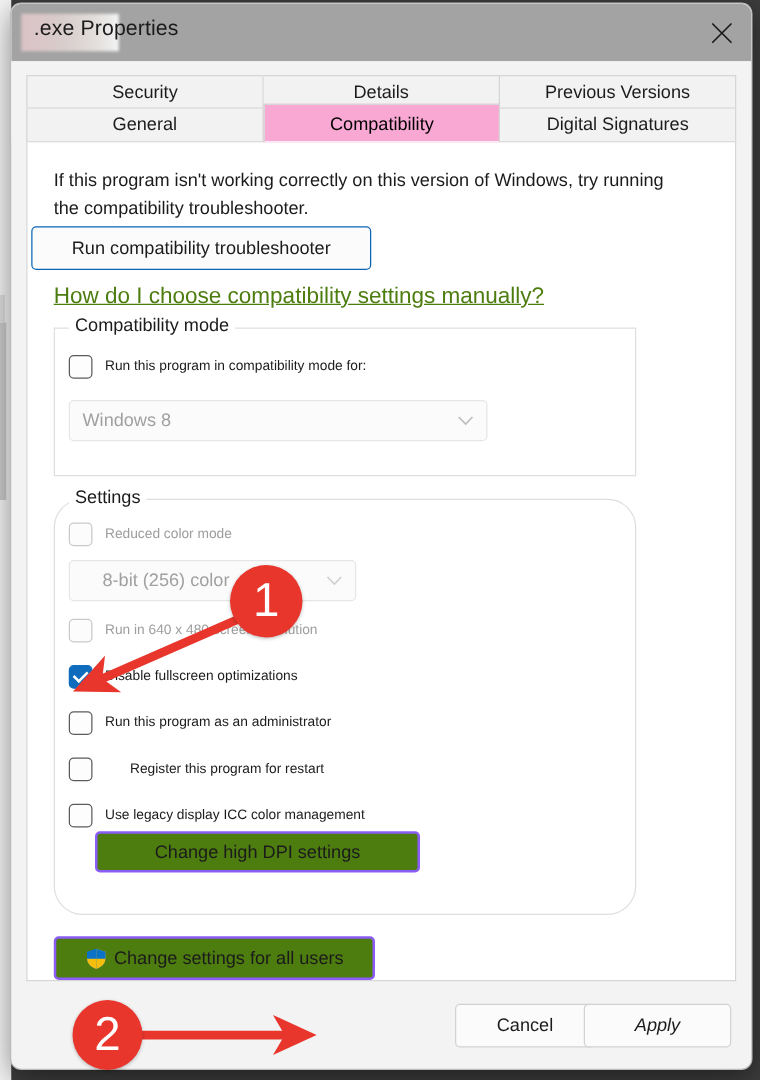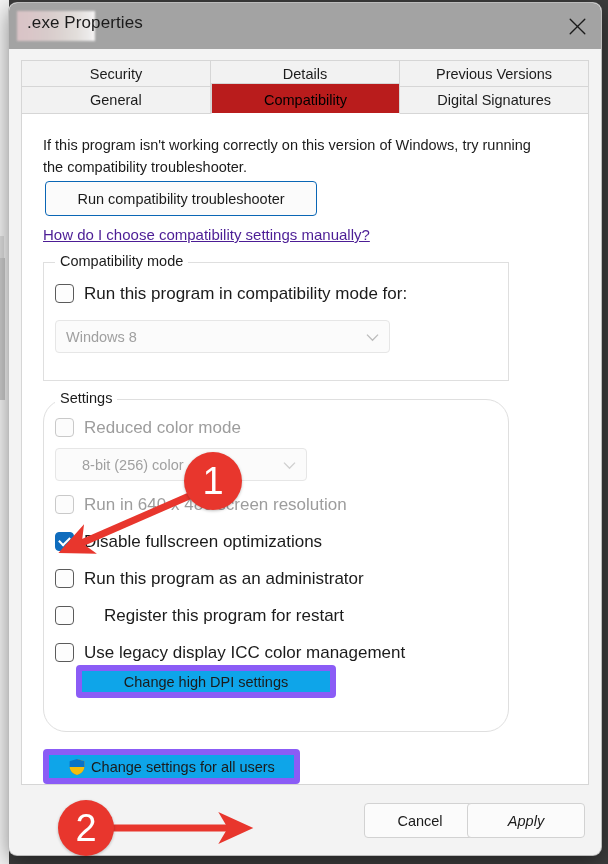--- a/index.html
+++ b/index.html
@@ -127,21 +127,21 @@
     color: #1c1c1c;
     background: #f2f2f2;
     border: 1px solid #d6d6d6;
     box-sizing: border-box;
     cursor: pointer;
     white-space: nowrap;
     overflow: hidden;
   }
   .tab + .tab { border-left: none; }
   .tab.selected {
-    background: #b91c1c;
+    background: #f9a8d4;
     border: 1px solid #d6d6d6;
     border-bottom: 1px solid #ffffff;
     color: #000;
     position: relative;
     z-index: 3;
     margin-top: -4px;
     height: 31px;
     line-height: 33px;
   }
   #tab-row-2 { margin-top: 0; }
@@ -166,40 +166,40 @@
     left: 21px;
     top: 20px;
     width: 510px;
     font-size: 14.5px;
     line-height: 22px;
     color: #1b1b1b;
   }
 
   #run-troubleshooter-button {
     position: absolute;
-    left: 23px;
+    left: 3px;
     top: 67px;
     width: 272px;
     height: 35px;
     background: #fbfbfb;
     border: 1px solid #0a66b5;
     border-radius: 4px;
     font-size: 14.5px;
     font-family: "Liberation Sans", sans-serif;
     color: #1b1b1b;
     cursor: pointer;
     text-align: center;
   }
 
   #help-link {
     position: absolute;
     left: 21px;
     top: 112px;
-    font-size: 15px;
-    color: #4c1d95;
+    font-size: 18px;
+    color: #4d7c0f;
     text-decoration: underline;
     cursor: pointer;
     white-space: nowrap;
   }
 
   
   .groupbox {
     position: absolute;
     border: 1px solid #dfdfdf;
     box-sizing: border-box;
@@ -261,21 +261,21 @@
     content: "";
     display: block;
     width: 9px;
     height: 5px;
     border-left: 2px solid #ffffff;
     border-bottom: 2px solid #ffffff;
     transform: rotate(-45deg) translate(1px,-1px);
   }
   .cb-label {
     margin-left: 10px;
-    font-size: 17px;
+    font-size: 11px;
     color: #1b1b1b;
     line-height: 19px;
   }
   .checkrow.disabled .cb-label { color: #9d9d9d; }
 
   
   .combo {
     position: absolute;
     box-sizing: border-box;
     border: 1px solid #e6e6e6;
@@ -288,22 +288,22 @@
     color: #a0a0a0;
     cursor: default;
   }
   .combo .combo-value { flex: 1 1 auto; }
   .combo .chev { flex: 0 0 auto; color: #bdbdbd; }
 
   
   .btn {
     position: absolute;
     box-sizing: border-box;
-    background: #0ea5e9;
-    border: 6px solid #8b5cf6;
+    background: #4d7c0f;
+    border: 2px solid #8b5cf6;
     border-radius: 4px;
     font-size: 14.5px;
     font-family: "Liberation Sans", sans-serif;
     color: #1b1b1b;
     cursor: pointer;
     display: flex;
     align-items: center;
     justify-content: center;
   }
 
@@ -424,21 +424,21 @@
       </div>
 
       <div class="groupbox" id="group-settings">
         <div class="groupbox-title">Settings</div>
 
         <div class="checkrow disabled" style="left:11px; top:18px;">
           <span class="cb"></span>
           <span class="cb-label">Reduced color mode</span>
         </div>
 
-        <div class="combo" style="left:11px; top:48px; width:252px; height:33px;padding-left:26px;">
+        <div class="combo" style="left:11px; top:48px; width:230px; height:33px;padding-left:26px;">
           <span class="combo-value">8-bit (256) color</span>
           <span class="chev">
             <svg width="13" height="9" viewBox="0 0 13 9">
               <path d="M1 1.6 L6.5 7.2 L12 1.6" stroke="#d0d0d0" stroke-width="1.35" fill="none"></path>
             </svg>
           </span>
         </div>
 
         <div class="checkrow disabled" style="left:11px; top:95px;">
           <span class="cb"></span>

